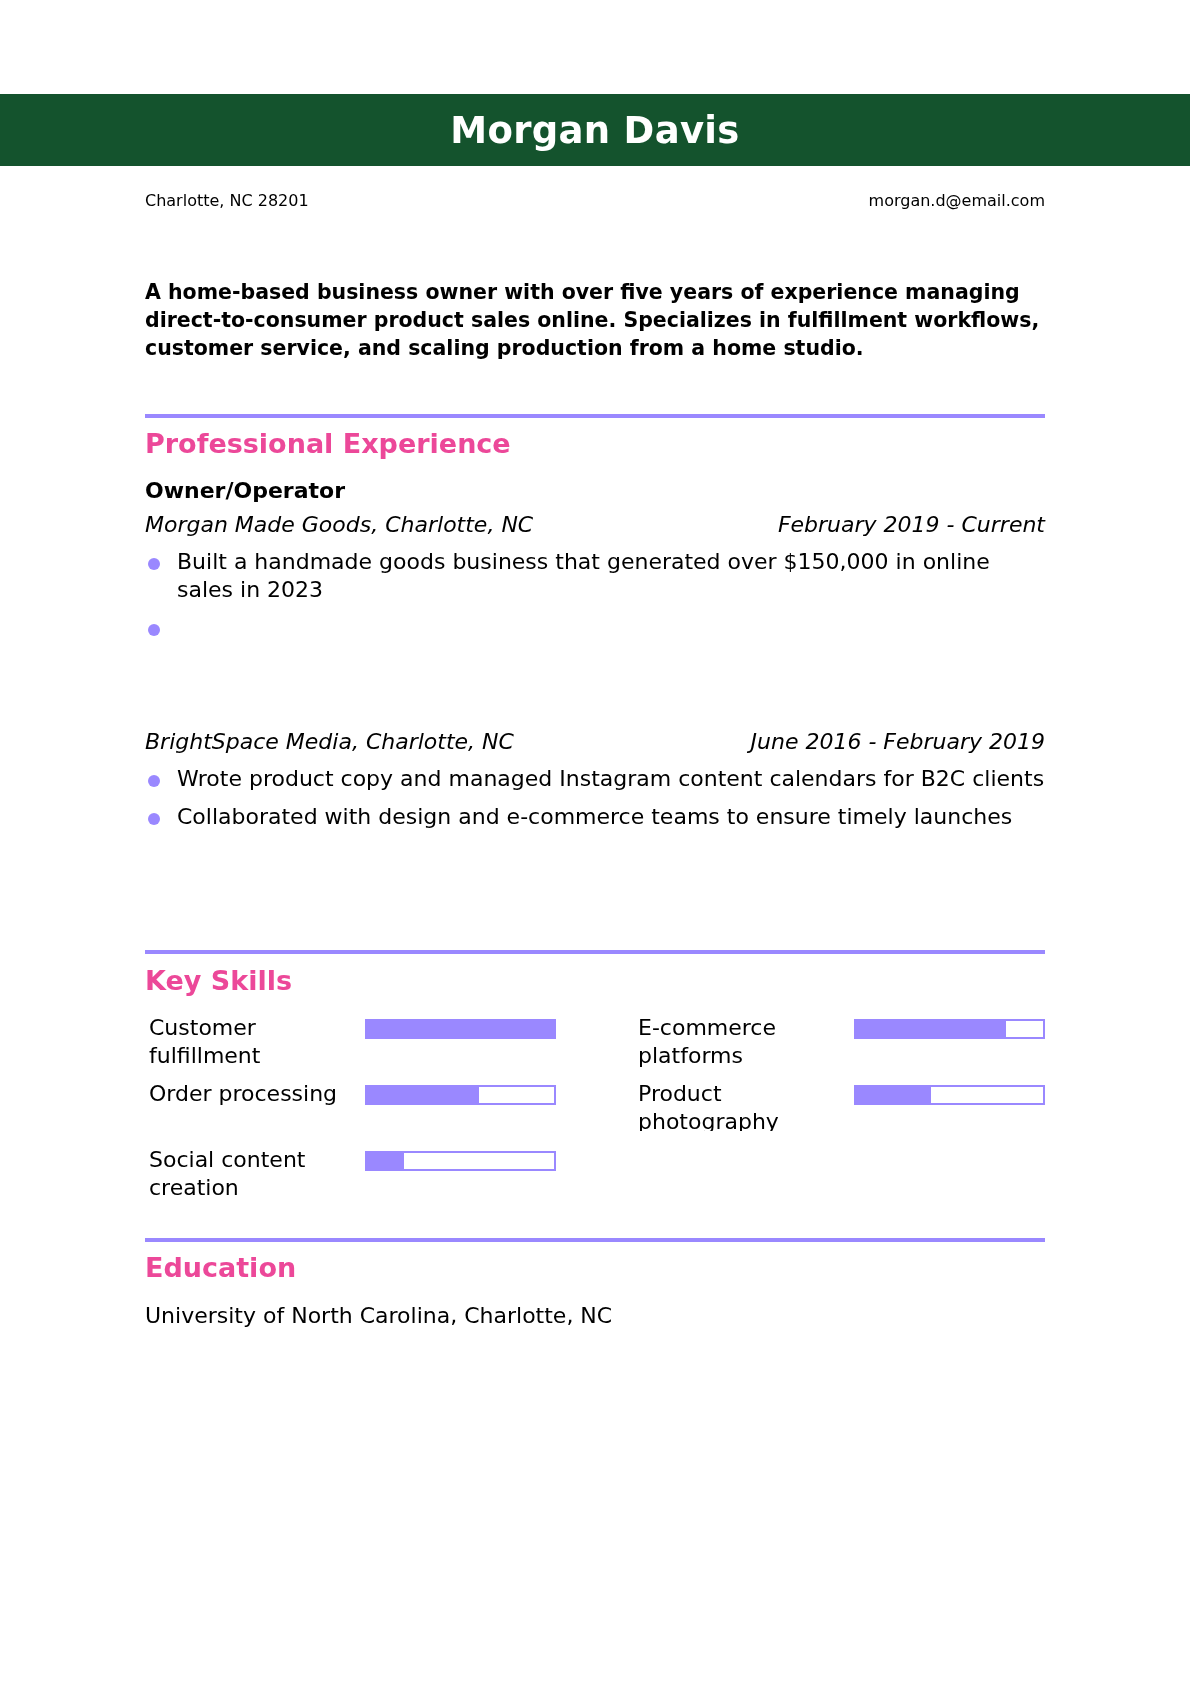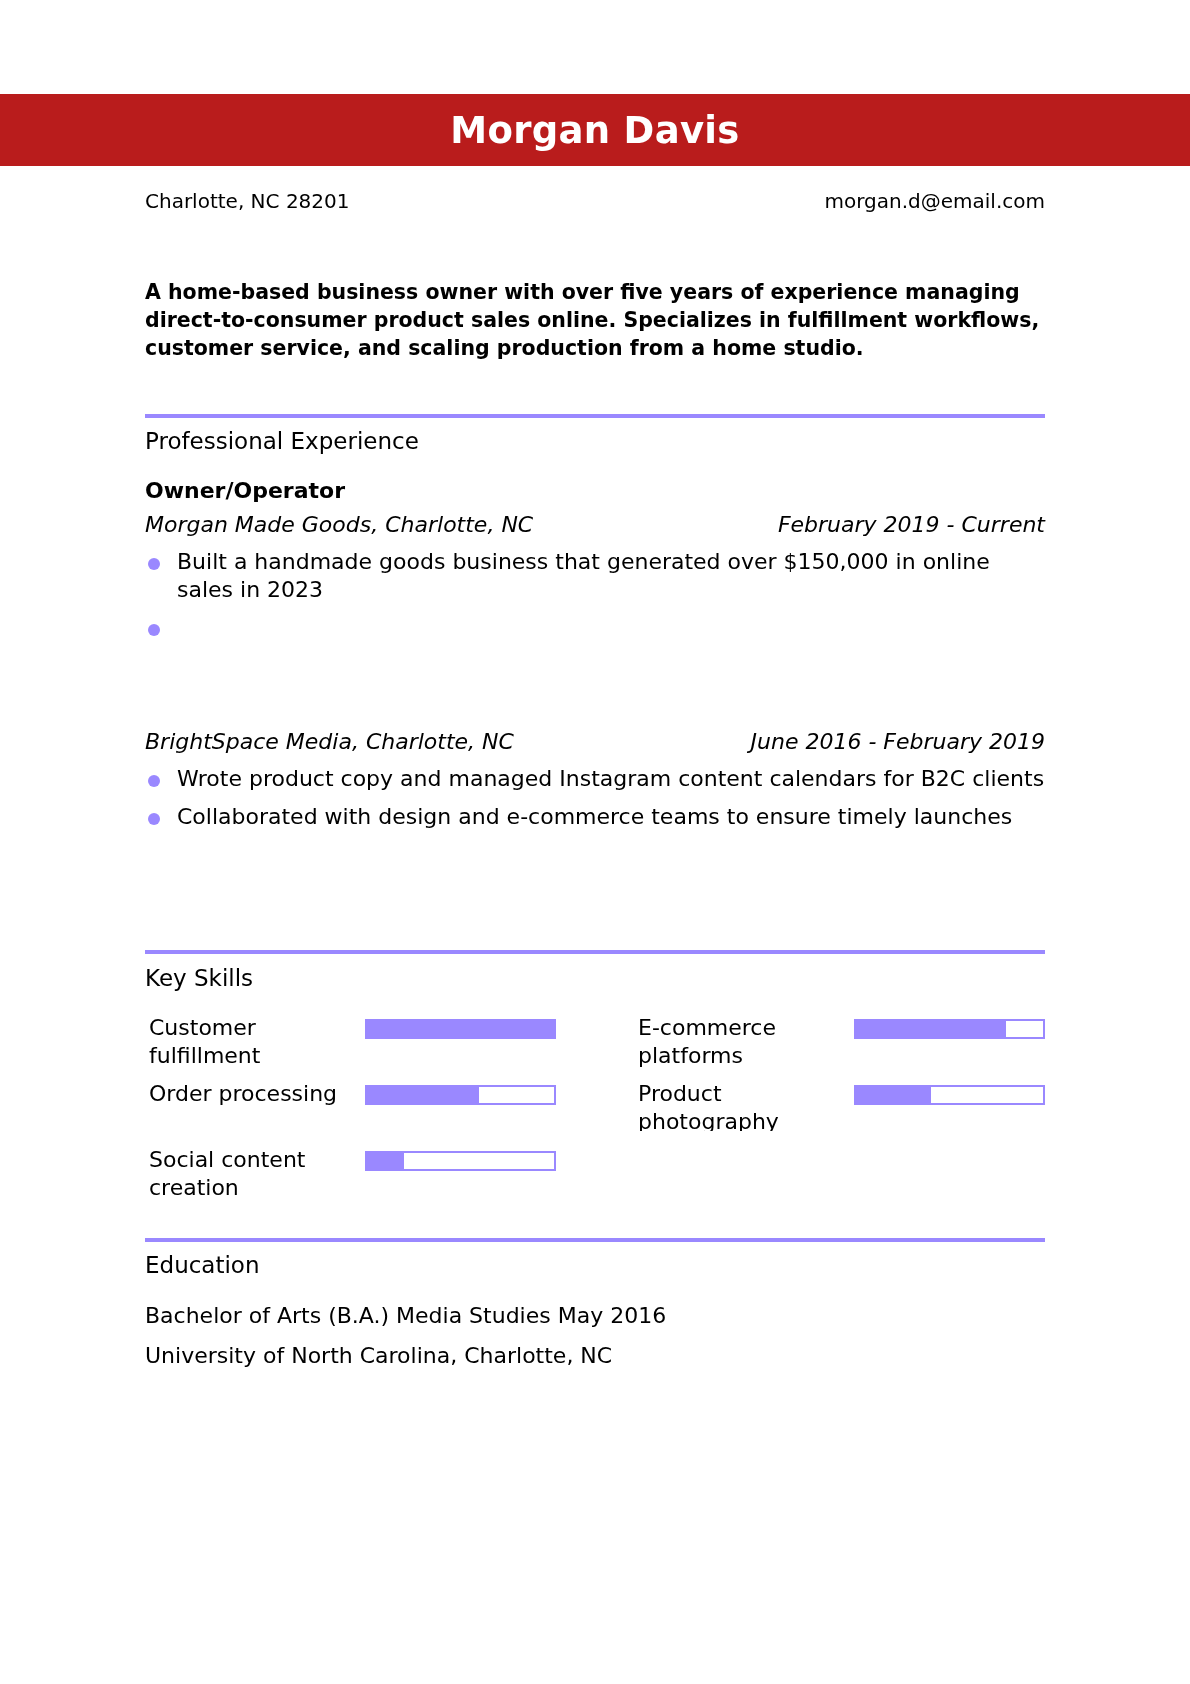--- a/index.html
+++ b/index.html
@@ -1,39 +1,39 @@
 <!DOCTYPE html>
 <html><head>
   <meta charset="utf-8">
   <style>
     * { margin: 0; padding: 0; box-sizing: border-box; }
     html, body { width: 1190px; height: 1684px; background: #ffffff; }
     body { font-family: "DejaVu Sans", sans-serif; color: #000; position: relative; overflow: hidden; }
 
     .name-bar {
       position: absolute; left: 0; top: 94px; width: 1190px; height: 72px;
-      background: #b91c1c;
+      background: #14532d;
       display: flex; align-items: center; justify-content: center;
     }
     .name-bar h1 { color: #ffffff; font-weight: bold; font-size: 37px; letter-spacing: 0.3px; }
 
     .content { position: absolute; left: 145px; top: 0; width: 900px; }
 
-    .contact { position: absolute; top: 184px; left: 0; width: 900px; font-size: 20px; line-height: 34px; }
+    .contact { position: absolute; top: 184px; left: 0; width: 900px; font-size: 16px; line-height: 34px; }
     .contact .row { display: flex; justify-content: space-between; }
 
     .summary {
       position: absolute; top: 278px; left: 0; width: 900px;
       font-size: 20.5px; font-weight: bold; line-height: 28px;
     }
 
     .divider { position: absolute; left: 0; width: 900px; height: 4px; background: #9a88ff; }
 
     .section-title {
-      position: absolute; left: 0; color: #000000; font-weight: normal; font-size: 23px;
+      position: absolute; left: 0; color: #ec4899; font-weight: bold; font-size: 27px;
     }
 
     .job { position: absolute; left: 0; width: 900px; }
     .job-title { font-weight: bold; font-size: 22px; line-height: 34px; height: 34px; }
     .job-meta { display: flex; justify-content: space-between; font-style: italic; font-size: 22px; line-height: 34px; height: 34px; }
     .bullets { list-style: none; margin-top: 6px; }
     .bullets li { position: relative; padding-left: 32px; font-size: 22px; line-height: 28px; margin-bottom: 10px; }
     .bullets li .dot {
       position: absolute; left: 3px; top: 10px; width: 12px; height: 12px; border-radius: 50%;
       background: #9a88ff;
@@ -130,17 +130,16 @@
           <div class="fill" style="width: 20%;"></div>
         </div>
     </div>
   </section>
 
   <div class="divider" style="top:1238px;"></div>
 
   <h2 class="section-title" style="top:1252px;">Education</h2>
 
   <section class="edu" style="top:1296px;">
-    <div>Bachelor of Arts (B.A.) Media Studies May 2016</div>
     <div>University of North Carolina, Charlotte, NC</div>
   </section>
 
 </main>
 
 </body></html>

